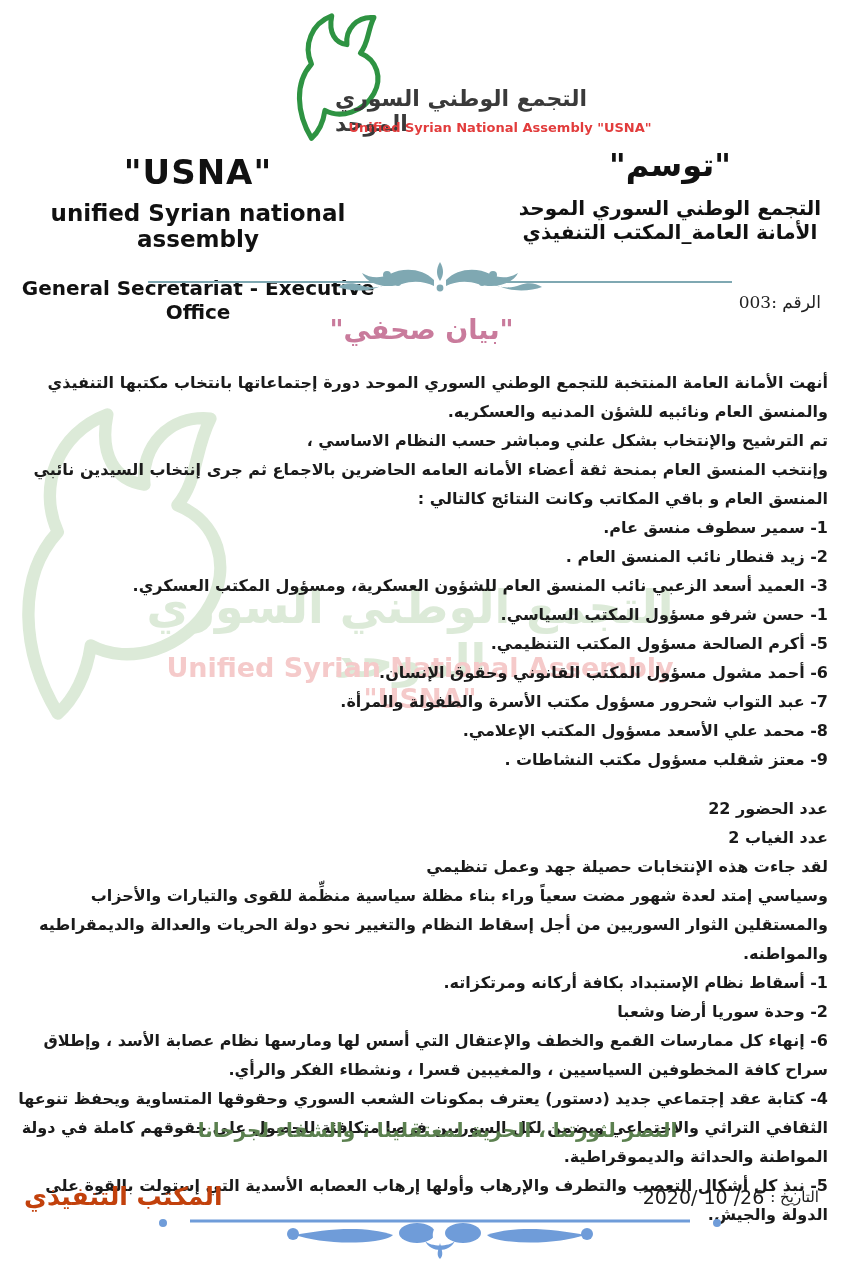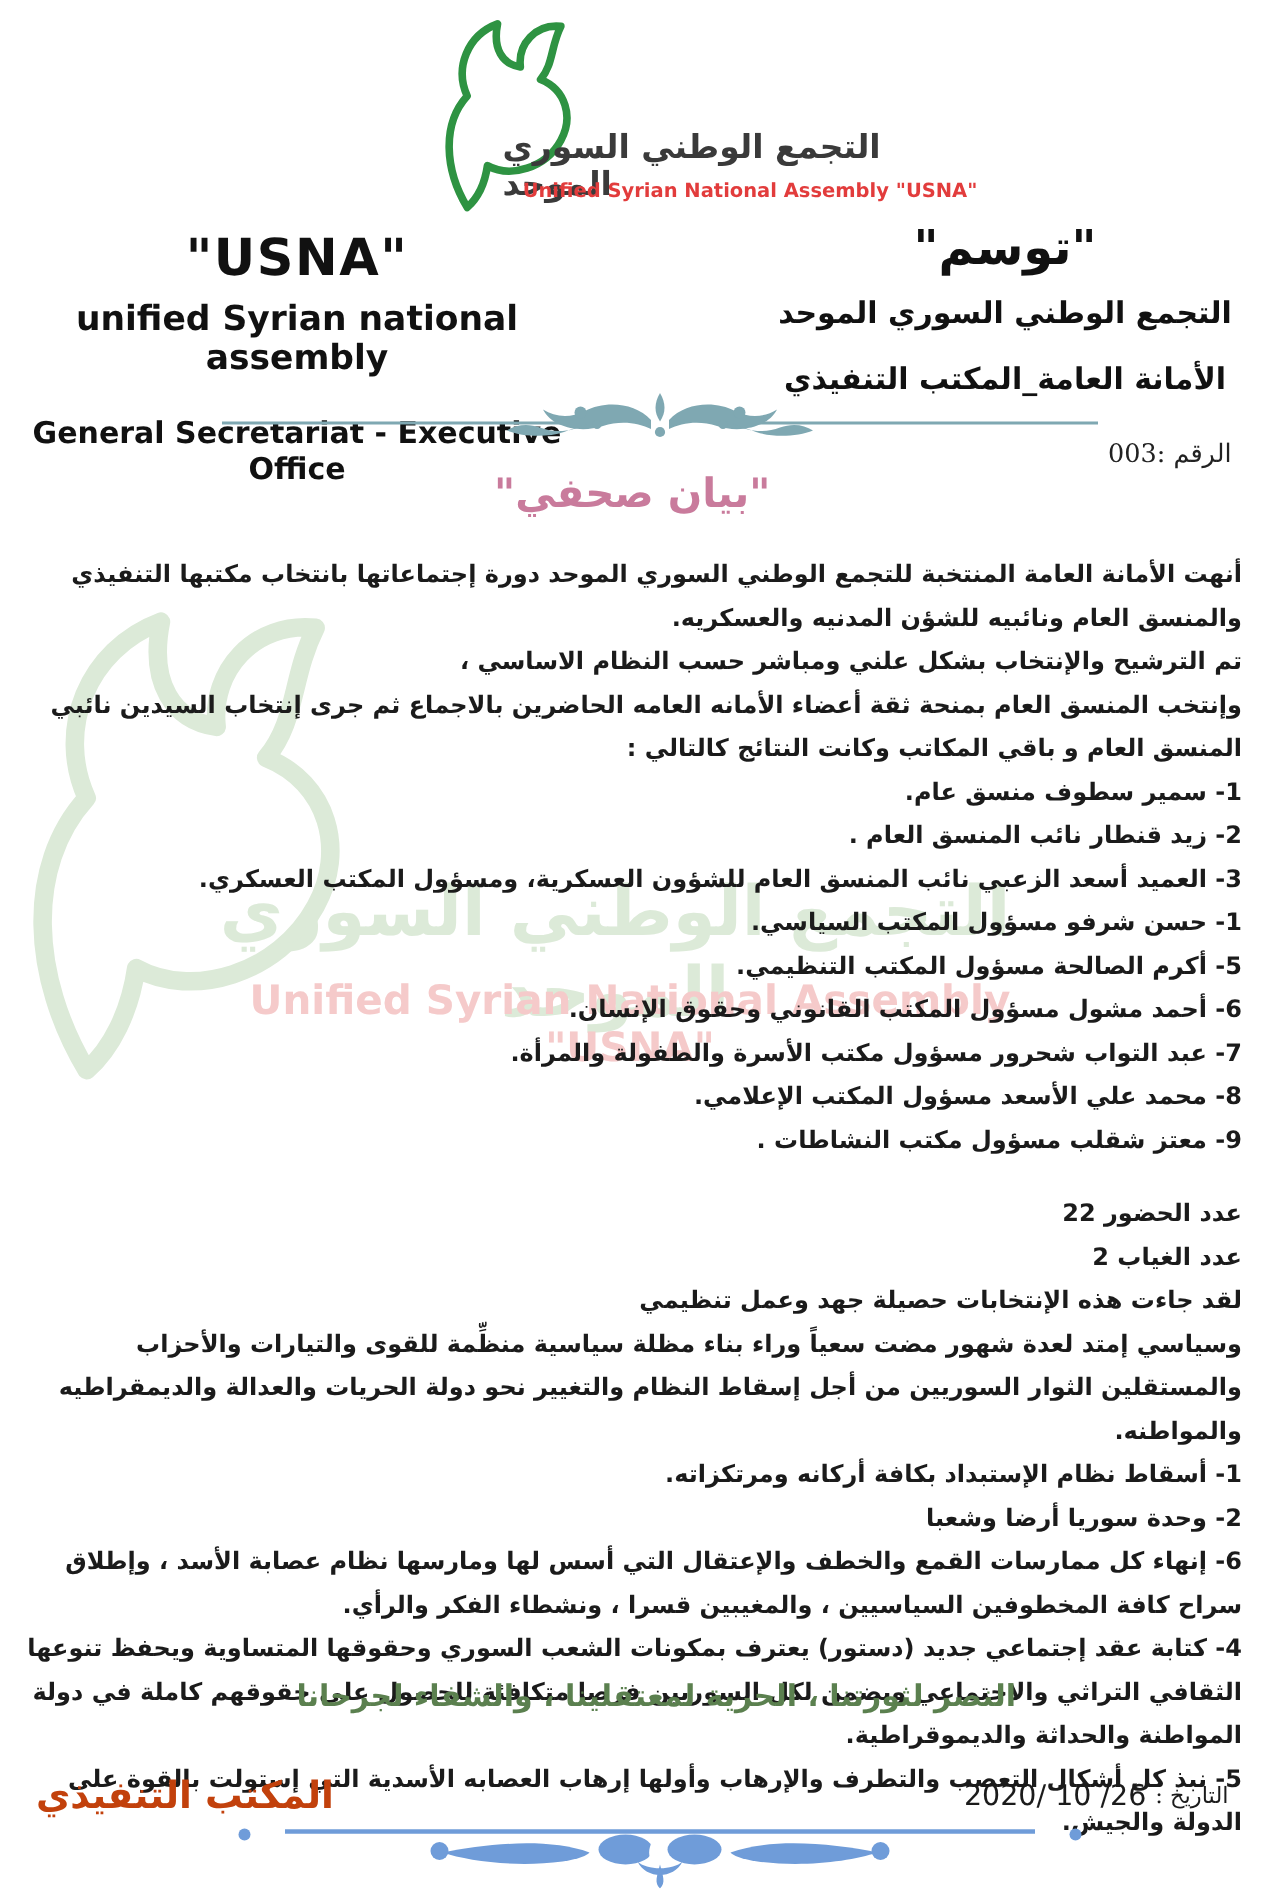--- a/index.html
+++ b/index.html
@@ -37,21 +37,21 @@
 
   
   .hdr-left { position:absolute; top:152px; left:18px; width:360px; text-align:center; color:#111; }
   .hdr-left .acr { font-size:34px; font-weight:bold; letter-spacing:1px; }
   .hdr-left .l1 { font-size:23px; font-weight:bold; margin-top:8px; }
   .hdr-left .l2 { font-size:20px; font-weight:bold; margin-top:24px; }
 
   .hdr-right { position:absolute; top:146px; right:18px; width:310px; direction:rtl; text-align:center; color:#111; }
   .hdr-right .acr { font-size:32px; font-weight:bold; }
   .hdr-right .l1 { font-size:20px; font-weight:bold; margin-top:12px; }
-  .hdr-right .l2 { font-size:20px; font-weight:bold; margin-top:20px; }
+  .hdr-right .l2 { font-size:20px; font-weight:bold; }
 
   
   .divider-top { position:absolute; top:258px; left:140px; width:600px; height:46px; }
   .divider-bottom { position:absolute; top:1213px; left:135px; width:610px; height:46px; }
 
   
   .doc-number {
     position:absolute; top:292px; right:22px; direction:rtl;
     font-size:17px; color:#222; font-family:"DejaVu Serif","Liberation Serif",serif;margin-left:44px;
   }

